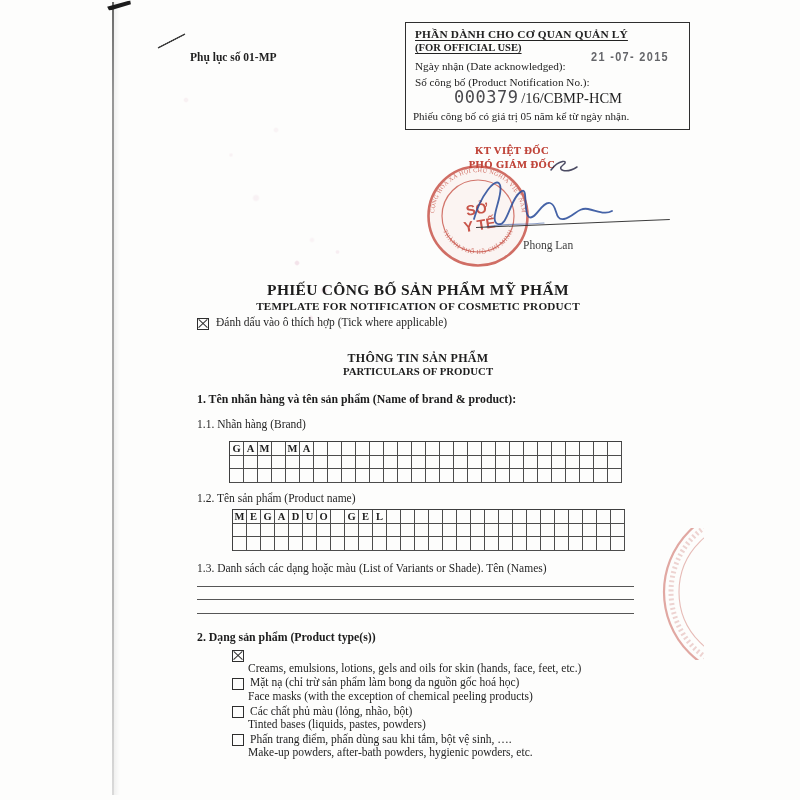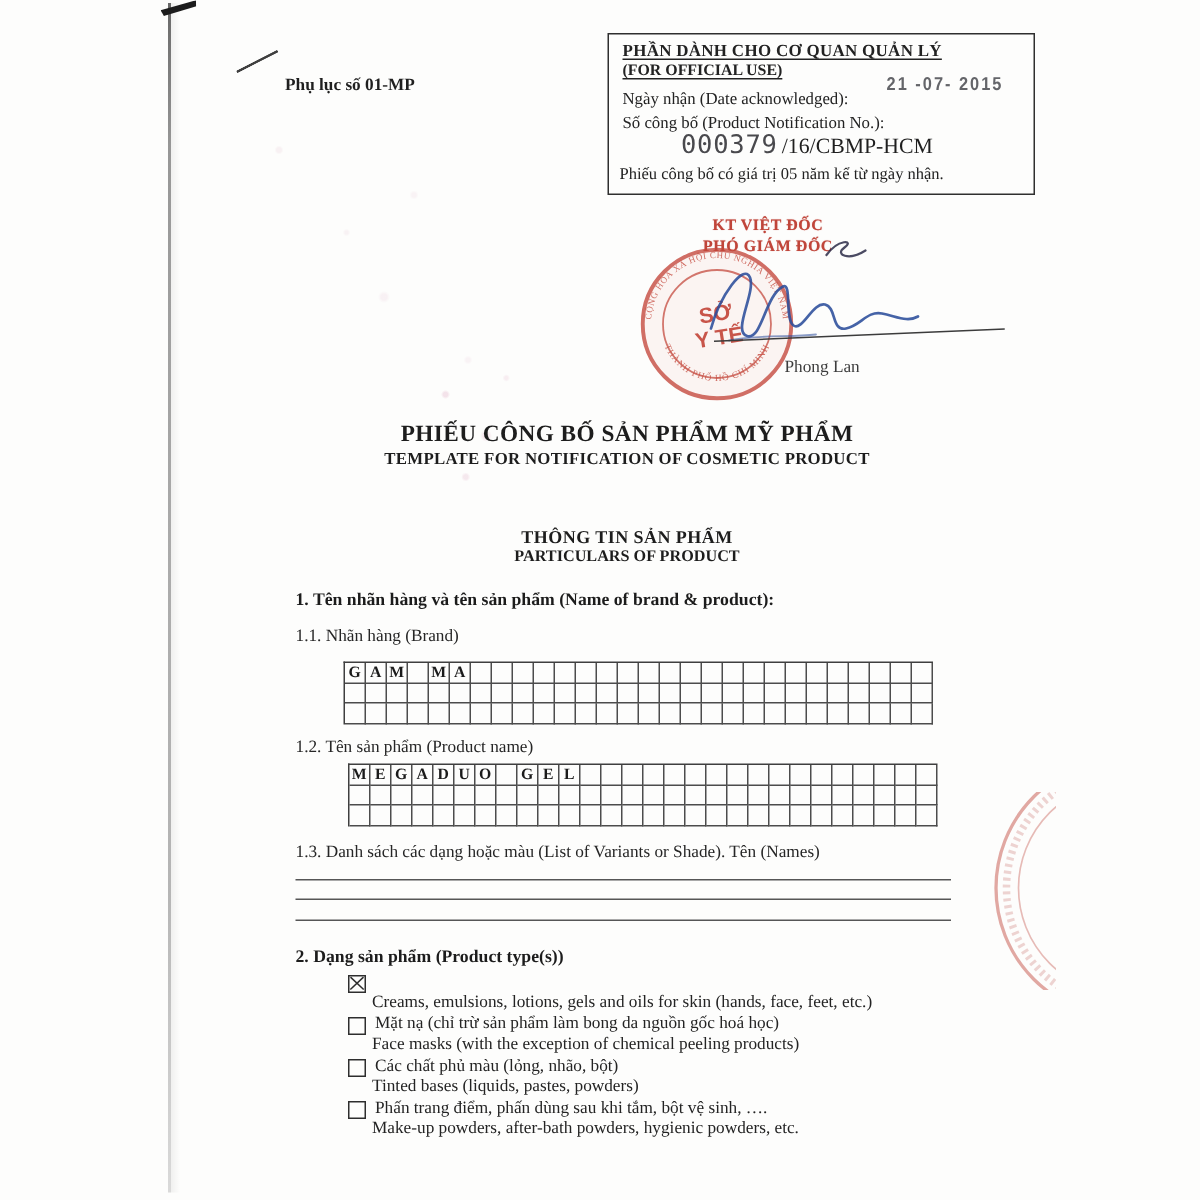--- a/index.html
+++ b/index.html
@@ -161,20 +161,24 @@
     <path d="M8,52 C14,30 30,8 34,18 C38,28 22,54 32,57 C42,60 44,30 56,24 C62,21 57,46 63,50 C69,54 76,34 84,36 C92,38 88,54 98,52 C108,50 112,40 122,42 C132,44 139,48 146,44" fill="none" stroke="#2b4d9b" stroke-width="1.8" stroke-linecap="round" opacity=".88"></path>
     <path d="M20,60 C40,56 60,58 78,56" fill="none" stroke="#2b4d9b" stroke-width="1.2" stroke-linecap="round" opacity=".55"></path>
   </svg>
 
   <div class="pen-line"></div>
   <div class="signer-name">Phong Lan</div>
 
   <div class="center-block doc-subtitle">TEMPLATE FOR NOTIFICATION OF COSMETIC PRODUCT</div>
   <div class="center-block doc-title">PHIẾU CÔNG BỐ SẢN PHẨM MỸ PHẨM</div>
 
+  <div class="tick-row">
+    <span class="cb checked"></span>
+    <span>Đánh dấu vào ô thích hợp (Tick where applicable)</span>
+  </div>
 
   <div class="center-block info-en">PARTICULARS OF PRODUCT</div>
   <div class="center-block info-vi">THÔNG TIN SẢN PHẨM</div>
 
   <div class="q-head q1-head">1. Tên nhãn hàng và tên sản phẩm (Name of brand &amp; product):</div>
   <div class="q-label q11">1.1. Nhãn hàng (Brand)</div>
   <div class="char-grid grid1">
       <div class="cell">G</div>
       <div class="cell">A</div>
       <div class="cell">M</div>

